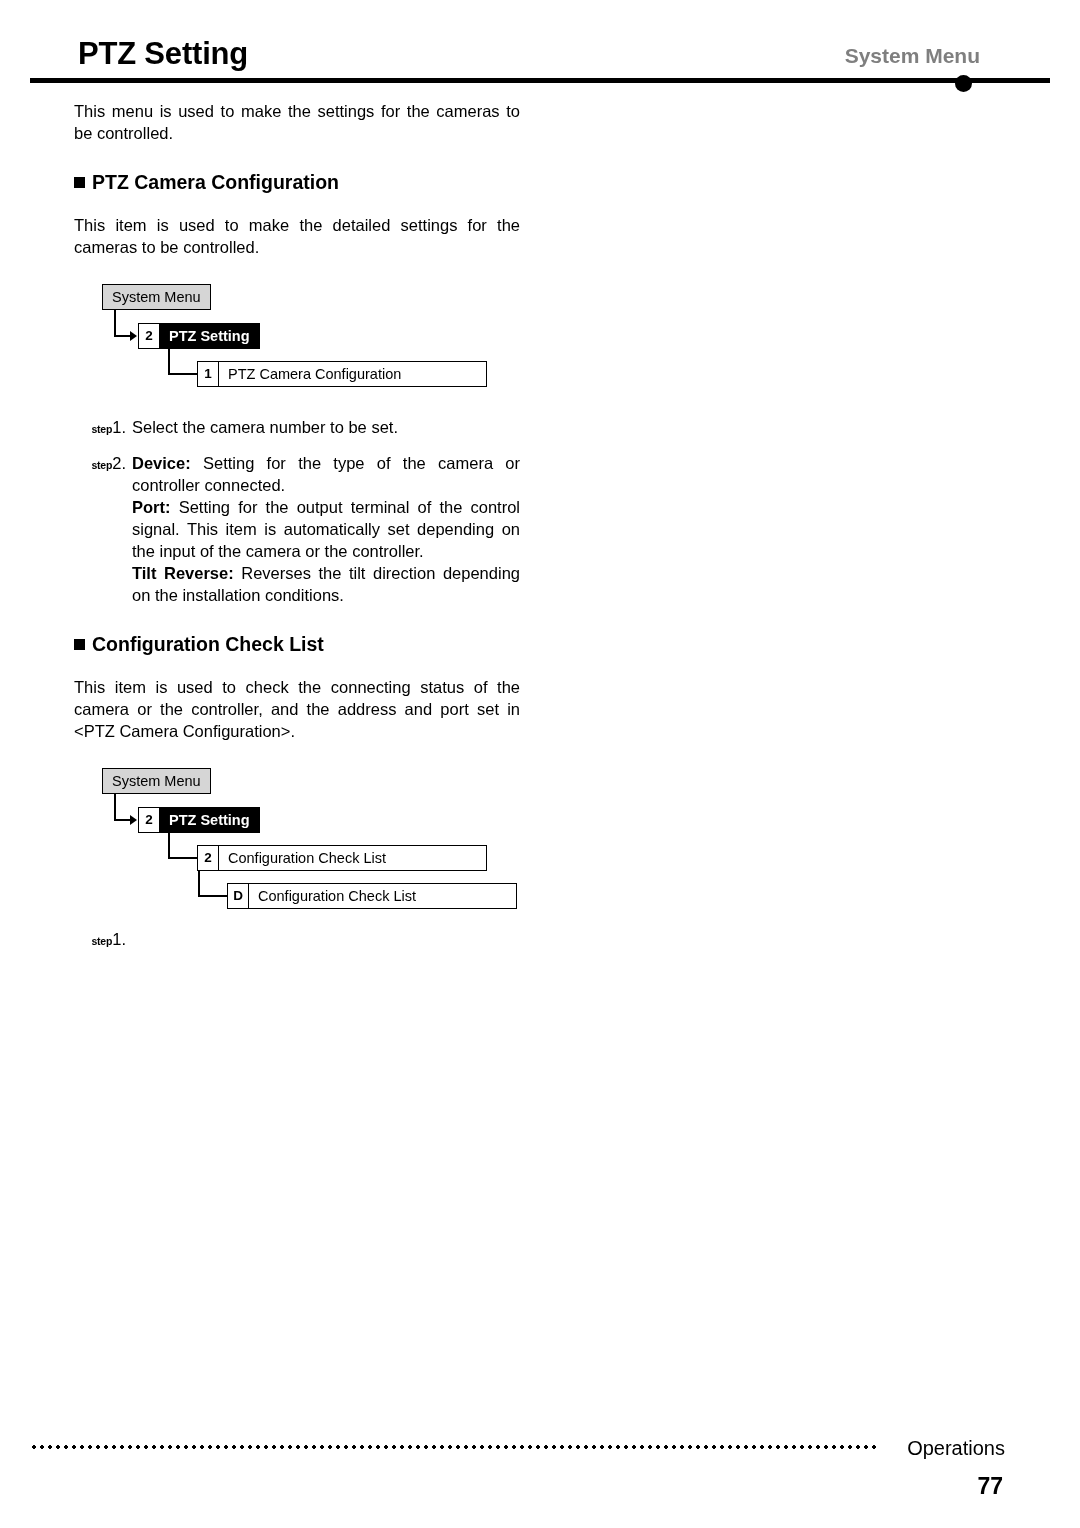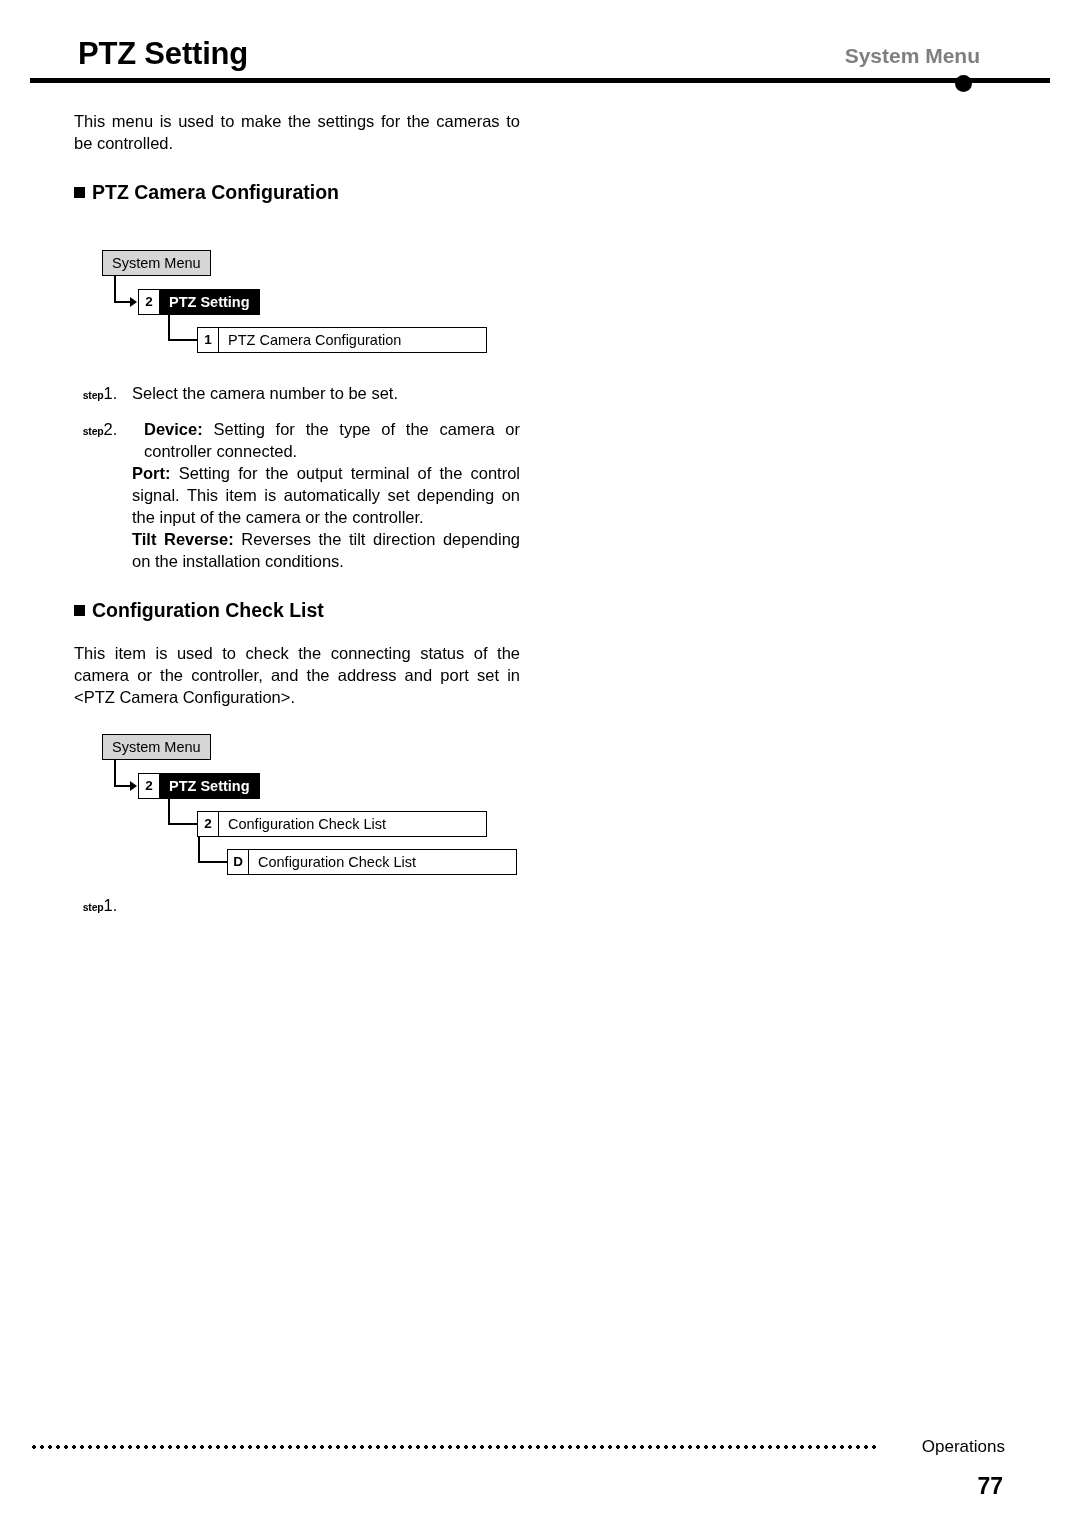--- a/index.html
+++ b/index.html
@@ -55,21 +55,21 @@
     width: 17px;
     height: 17px;
     border-radius: 50%;
     background: #000000;
   }
 
   
   .content {
     position: absolute;
     left: 74px;
-    top: 110px;
+    top: 100px;
     width: 446px;
   }
   p.body {
     margin: 0 0 0 0;
     font-size: 16.5px;
     line-height: 22px;
     text-align: justify;
   }
 
   h2.sec {
@@ -98,21 +98,21 @@
     font-size: 16.5px;
     line-height: 22px;
     text-align: justify;
   }
   .step-row.nojust { text-align: left; }
   .step-label {
     position: absolute;
     left: 0;
     top: 0;
     width: 52px;
-    text-align: center;
+    text-align: right;
     white-space: nowrap;
   }
   .step-label .sm {
     font-size: 10.5px;
     font-weight: bold;
     letter-spacing: -0.2px;
   }
   .step-label .num {
     font-size: 16.5px;
   }
@@ -195,21 +195,21 @@
     width: 850px;
     height: 6px;
     background-image: radial-gradient(circle, #000 1.6px, rgba(0,0,0,0) 1.8px);
     background-size: 8px 6px;
     background-repeat: repeat-x;
   }
   .footer-label {
     position: absolute;
     right: 75px;
     top: 1437px;
-    font-size: 17px;
+    font-size: 20px;
   }
   .page-number {
     position: absolute;
     right: 77px;
     top: 1473px;
     font-size: 23px;
     font-weight: bold;
     margin-left: 28px;
   }
 </style>
@@ -228,20 +228,21 @@
   <p class="body">This menu is used to make the settings for the cameras to be controlled.</p>
 
   <div class="spacer-26"></div>
 
   <h2 class="sec">
     <span class="bullet"></span><span>PTZ Camera Configuration</span>
   </h2>
 
   <div class="spacer-20"></div>
 
+  <p class="body">This item is used to make the detailed settings for the cameras to be controlled.</p>
 
   <div class="flow" style="height:160px; margin-top:20px;">
     <div class="flow-box" style="left:0px; top:6px;">
       <span>System Menu</span>
     </div>
 
     <div class="conn" style="left:12px; top:32px; width:2px; height:27px;"></div>
     <div class="conn" style="left:12px; top:57px; width:17px; height:2px;"></div>
     <div class="arrow-head" style="left:28px; top:53px;"></div>
 
@@ -262,21 +263,21 @@
   <div class="step-row nojust" style="margin-top:-22px;">
     <span class="step-label"><span class="sm">step</span><span class="num">1.</span></span>
     <span>Select the camera number to be set.</span>
   </div>
 
   <div class="spacer-14"></div>
 
   <div class="step-row">
     <span class="step-label"><span class="sm">step</span><span class="num">2.</span></span>
 
-    <div style="margin-top:0;margin-left:12px;">
+    <div style="margin-top:0;">
       <span class="b">Device:</span><span> Setting for the type of the camera or controller connected.</span>
     </div>
     <div>
       <span class="b">Port:</span><span> Setting for the output terminal of the control signal. This item is automatically set depending on the input of the camera or the controller.</span>
     </div>
     <div>
       <span class="b">Tilt Reverse:</span><span> Reverses the tilt direction depending on the installation conditions.</span>
     </div>
   </div>
 

